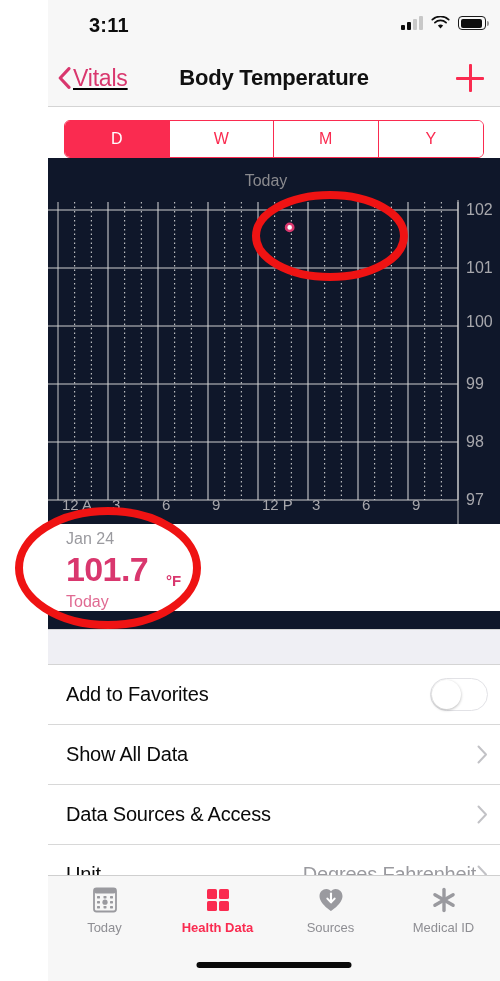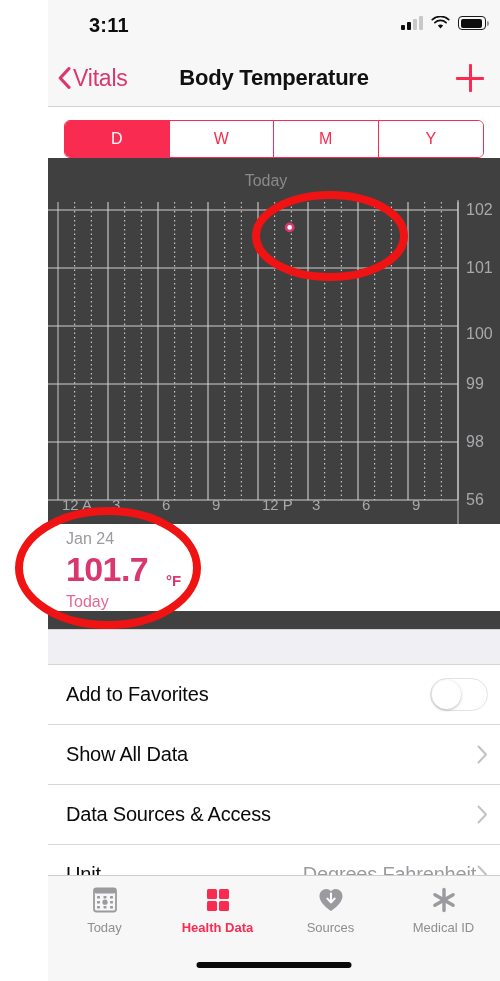--- a/index.html
+++ b/index.html
@@ -20,21 +20,21 @@
     height: 981px;
     background: #ffffff;
   }
   
   #phone {
     position: absolute;
     left: 48px;
     top: 0;
     width: 452px;
     height: 981px;
-    background: #404040;
+    background: #0f172a;
     overflow: hidden;
   }
 
   
   .statusbar {
     position: relative;
     height: 50px;
     background: #f7f7f7;
   }
   .status-time {
@@ -109,20 +109,21 @@
   }
   .nav-back {
     position: absolute;
     left: 10px;
     top: 0;
     height: 56px;
     display: flex;
     align-items: center;
     gap: 2px;
     cursor: pointer;
+    text-decoration: underline;
   }
   .chev-left {
     width: 13px;
     height: 22px;
   }
   .nav-back-label {
     font-size: 23px;
     color: #d9376e;
     letter-spacing: -0.2px;
   }
@@ -456,24 +457,24 @@
           <line x1="0" x2="410" y1="132" y2="132" stroke="#cfcfcf" stroke-width="1"></line>
           <line x1="0" x2="410" y1="190" y2="190" stroke="#cfcfcf" stroke-width="1"></line>
           <line x1="0" x2="410" y1="248" y2="248" stroke="#cfcfcf" stroke-width="1"></line>
           <line x1="0" x2="410" y1="306" y2="306" stroke="#cfcfcf" stroke-width="1"></line>
           <line x1="410" x2="410" y1="6" y2="330" stroke="#c4c4c4" stroke-width="1"></line>
           <circle cx="241.66666666666669" cy="33.39999999999981" r="3.6" fill="#ffffff" stroke="#d9376e" stroke-width="2.6"></circle>
         </svg>
       <div class="ylabels" id="ylabels">
           <div class="ylabel" style="top: 16px;">102</div>
           <div class="ylabel" style="top: 74px;">101</div>
-          <div class="ylabel" style="top: 140px;">100</div>
+          <div class="ylabel" style="top: 128px;">100</div>
           <div class="ylabel" style="top: 190px;">99</div>
           <div class="ylabel" style="top: 248px;">98</div>
-          <div class="ylabel" style="top: 306px;">56</div>
+          <div class="ylabel" style="top: 306px;">97</div>
         </div>
       <div class="xlabels" id="xlabels">
           <div class="xlabel" style="left: 14px; top: 0px;">12 A</div>
           <div class="xlabel" style="left: 64px; top: 0px;">3</div>
           <div class="xlabel" style="left: 114px; top: 0px;">6</div>
           <div class="xlabel" style="left: 164px; top: 0px;">9</div>
           <div class="xlabel" style="left: 214px; top: 0px;">12 P</div>
           <div class="xlabel" style="left: 264px; top: 0px;">3</div>
           <div class="xlabel" style="left: 314px; top: 0px;">6</div>
           <div class="xlabel" style="left: 364px; top: 0px;">9</div>

